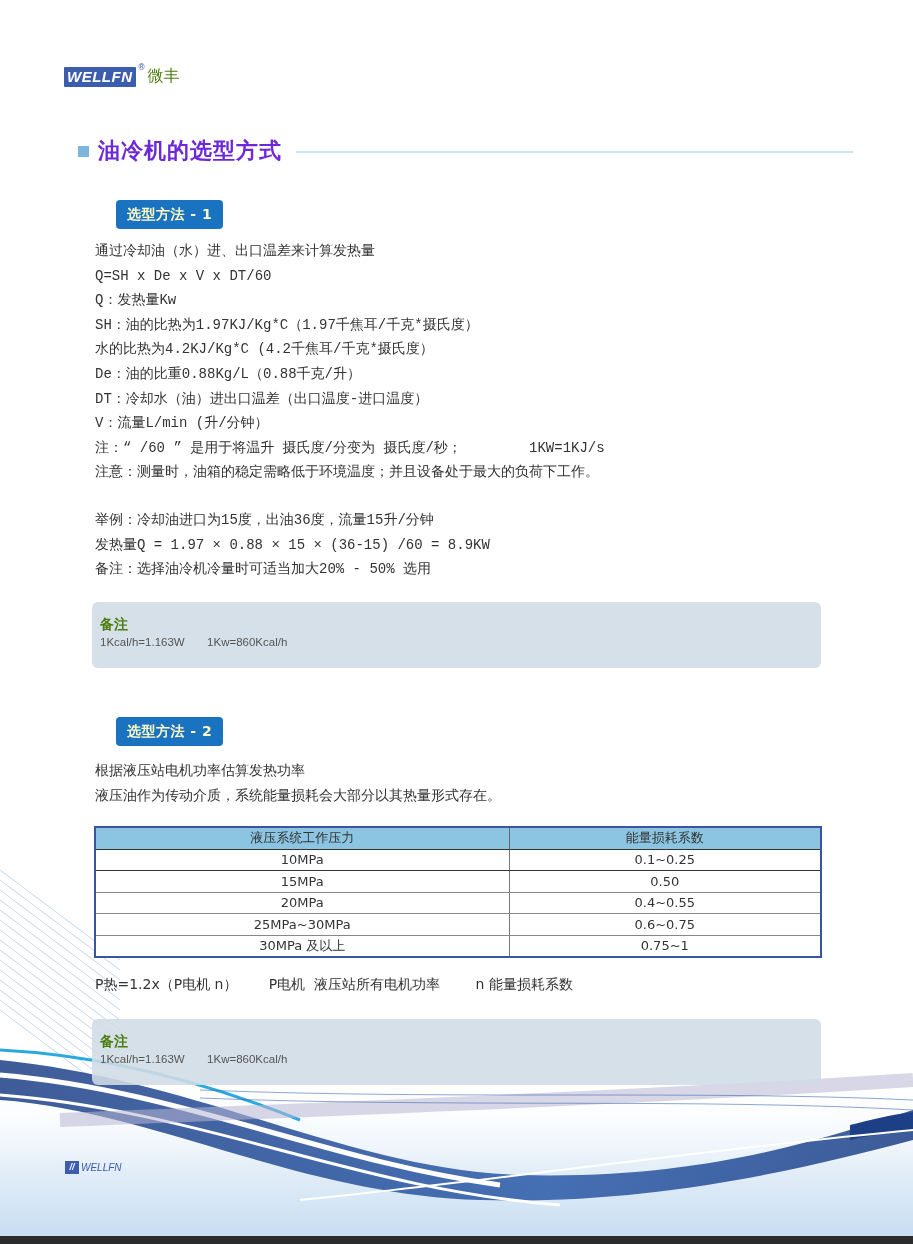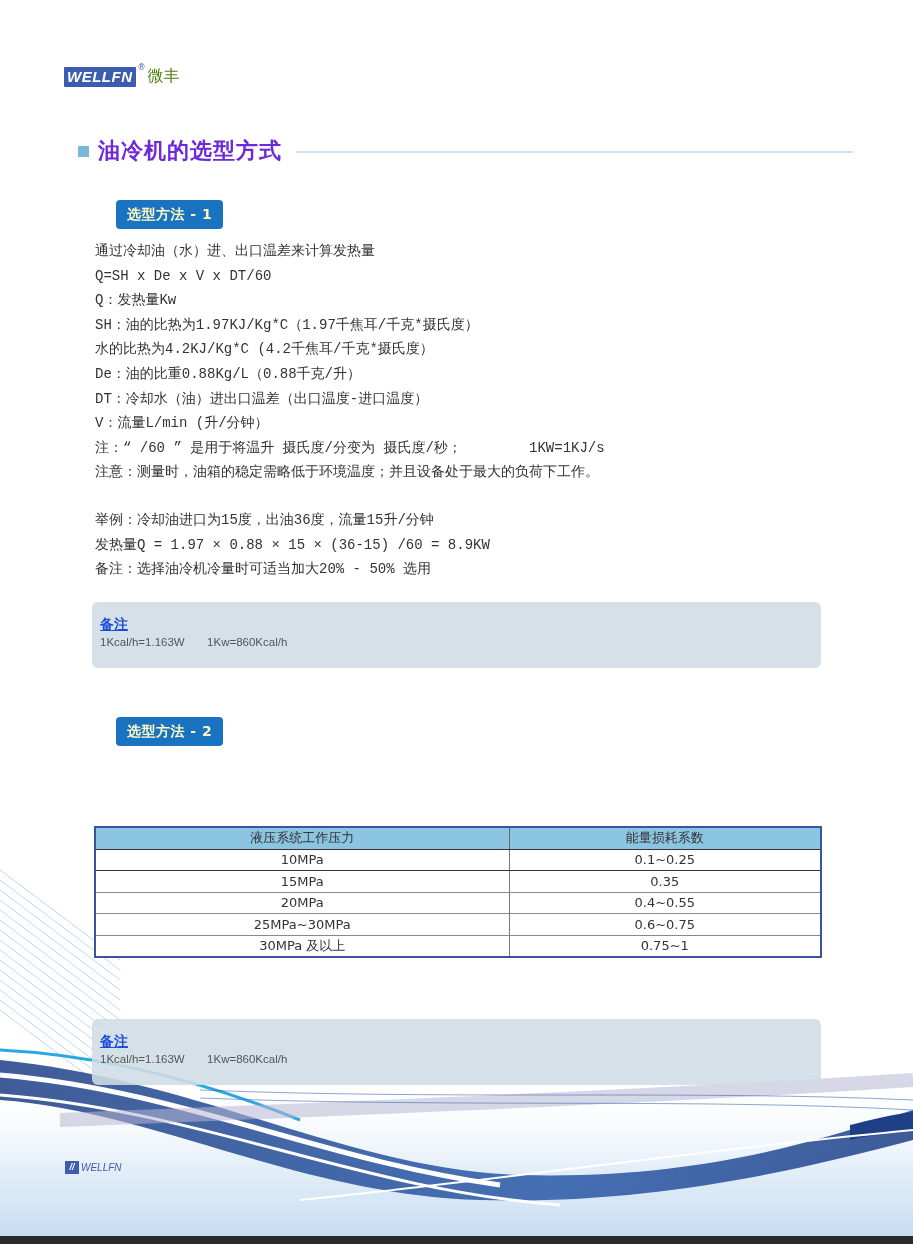--- a/index.html
+++ b/index.html
@@ -25,21 +25,21 @@
     .heading-line { flex: 1; height: 2px; background: #cde5f3; margin-left: 14px; margin-top: 2px; }
 
     
     .badge { position: absolute; left: 95px; height: 29px; padding: 0 11px; background: #1a73c0; color: #fef9c3; font-size: 14px; font-weight: bold; line-height: 29px; border-radius: 4px; letter-spacing: 0.5px; white-space: nowrap; margin-left: 21px; }
 
     .text-block { position: absolute; left: 95px; font-size: 14px; color: #333; }
     .text-block .line { height: 24.6px; line-height: 24.6px; white-space: pre; font-family: Liberation Mono, monospace; }
 
     
     .note { position: absolute; left: 92px; width: 729px; height: 66px; background: rgba(208,220,229,0.88); border-radius: 6px; padding: 12px 8px 0 8px; }
-    .note-title { font-size: 14px; font-weight: bold; color: #1d4ed8; line-height: 20px; text-decoration: underline; }
+    .note-title { font-size: 14px; font-weight: bold; color: #4d7c0f; line-height: 20px; }
     .note-text { font-size: 11.5px; color: #555; margin-top: 2px; font-family: "Liberation Sans Narrow", "Liberation Sans", sans-serif; white-space: pre; }
 
     
     .data-table { position: absolute; left: 94px; top: 826px; width: 728px; border-collapse: collapse; border: 2px solid #3a55a0; font-size: 13px; color: #333; background: #fff; }
     .data-table th { background: #8cc5e2; font-weight: normal; height: 22px; text-align: center; border-right: 1px solid #666; border-bottom: 1px solid #333; }
     .data-table td { height: 21.6px; text-align: center; border-right: 1px solid #777; border-bottom: 1px solid #888; }
     .data-table tr:first-child td { border-bottom: 1px solid #333; }
     .data-table th:last-child, .data-table td:last-child { border-right: none; }
     .data-table tr:last-child td { border-bottom: none; }
 
@@ -132,52 +132,57 @@
     <div class="line">备注：选择油冷机冷量时可适当加大20% - 50% 选用</div>
   </div>
 
   <div class="note" style="top:602px;">
     <div class="note-title">备注</div>
     <div class="note-text">1Kcal/h=1.163W       1Kw=860Kcal/h</div>
   </div>
 
   <div class="badge" style="top:717px;">选型方法 - 2</div>
 
+  <div class="text-block" style="top:759px;">
+    <div class="line">根据液压站电机功率估算发热功率</div>
+    <div class="line">液压油作为传动介质，系统能量损耗会大部分以其热量形式存在。</div>
+  </div>
 
   <table class="data-table">
     <thead>
       <tr>
         <th>液压系统工作压力</th>
         <th>能量损耗系数</th>
       </tr>
     </thead>
     <tbody>
       <tr>
         <td>10MPa</td>
         <td>0.1~0.25</td>
       </tr>
       <tr>
         <td>15MPa</td>
-        <td>0.35</td>
+        <td>0.50</td>
       </tr>
       <tr>
         <td>20MPa</td>
         <td>0.4~0.55</td>
       </tr>
       <tr>
         <td>25MPa~30MPa</td>
         <td>0.6~0.75</td>
       </tr>
       <tr>
         <td>30MPa 及以上</td>
         <td>0.75~1</td>
       </tr>
     </tbody>
   </table>
 
+  <div class="formula">P热=1.2x（P电机 n）       P电机  液压站所有电机功率        n 能量损耗系数</div>
 
   <div class="note" style="top:1019px;">
     <div class="note-title">备注</div>
     <div class="note-text">1Kcal/h=1.163W       1Kw=860Kcal/h</div>
   </div>
 
   <div class="footer-logo">
     <span class="footer-mark">//</span>
     <span class="footer-name">WELLFN</span>
   </div>

